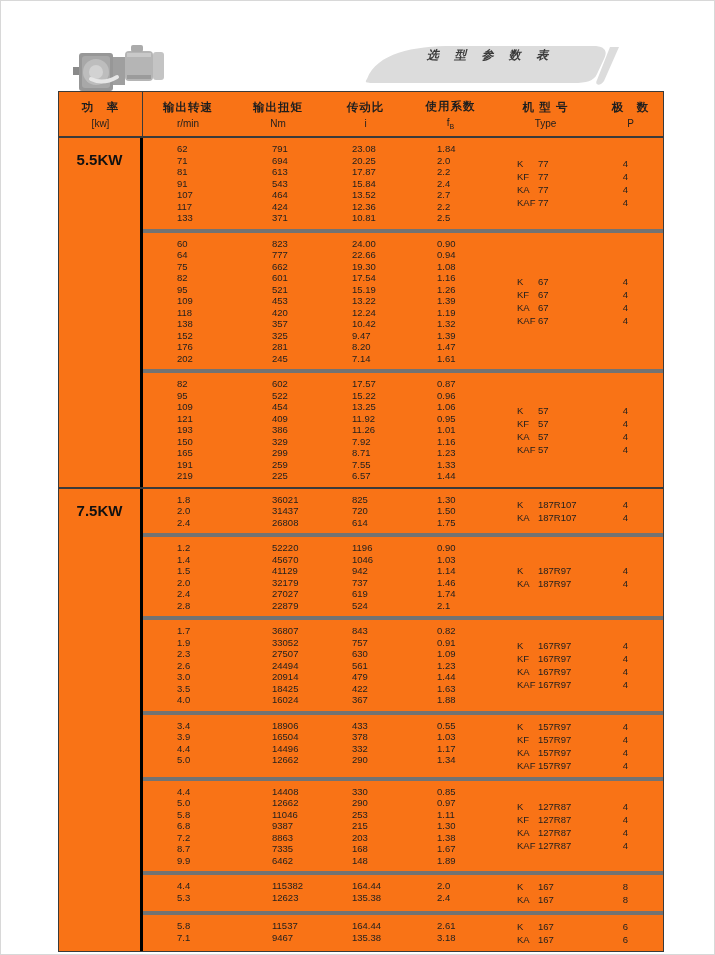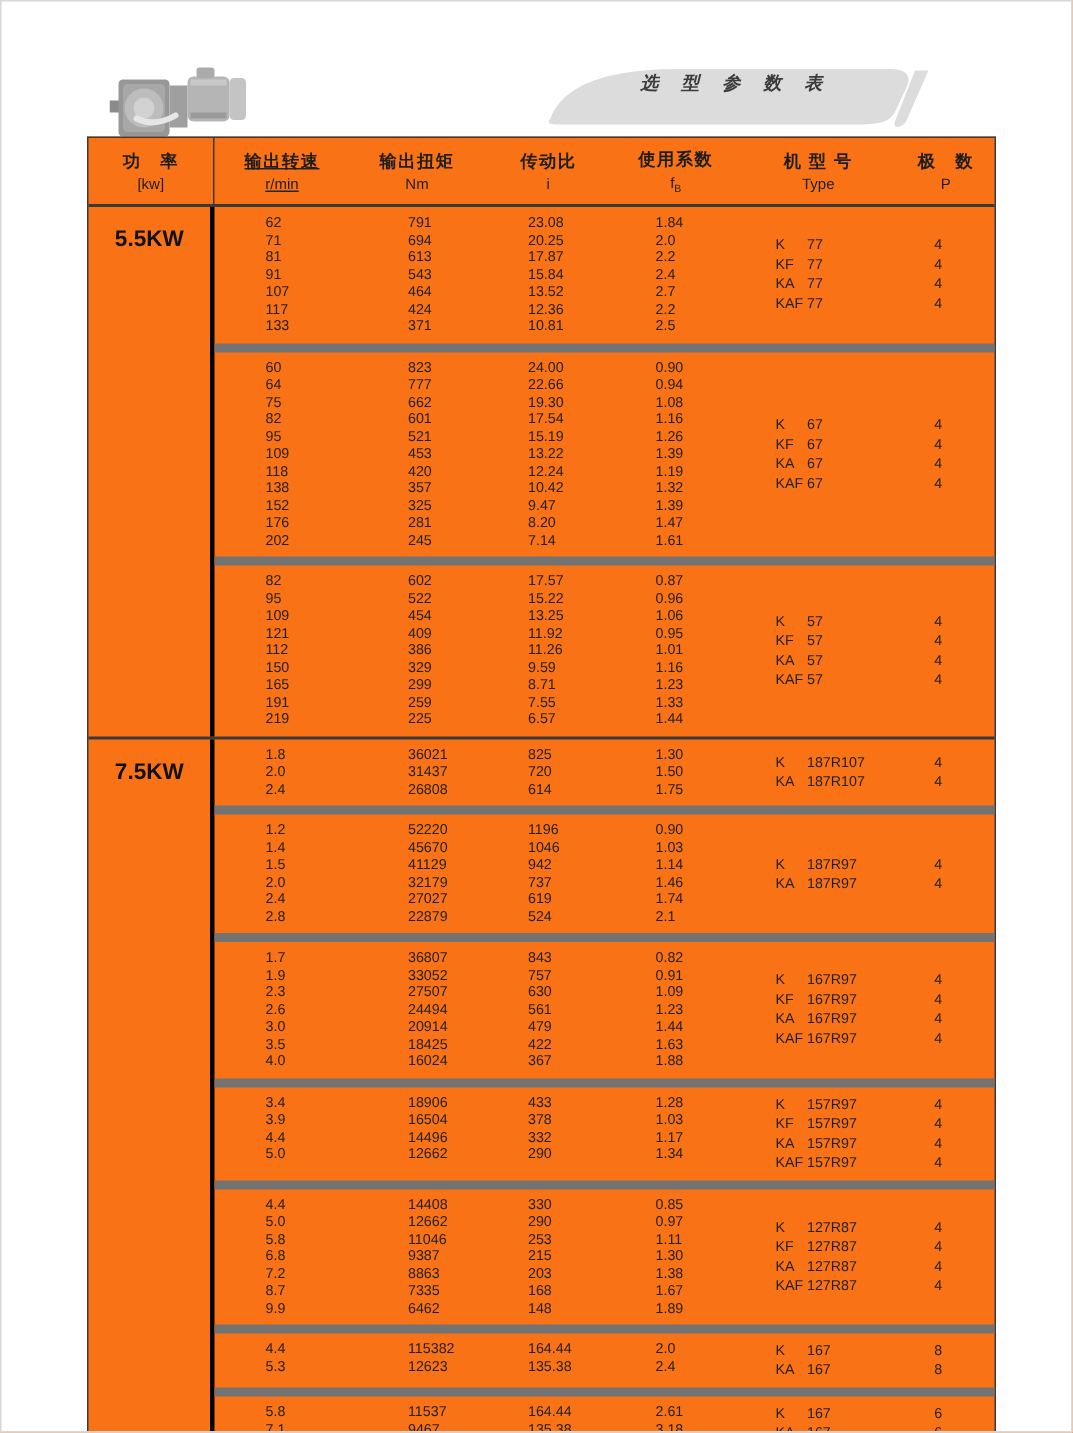--- a/index.html
+++ b/index.html
@@ -23,36 +23,36 @@
     position:absolute;left:57px;top:90px;width:606px;
     border:1.5px solid #3a3a3a;box-sizing:border-box;background:#f97316;
   }
   .thead{display:flex;height:44px;border-bottom:2px solid #3a3a3a;}
   .th{display:flex;flex-direction:column;justify-content:center;align-items:center;
       gap:3px;box-sizing:border-box;}
   .th-zh{font-size:11.5px;font-weight:bold;letter-spacing:1px;color:#1e1e1e;white-space:nowrap;}
   .th-unit{font-size:10px;color:#1e1e1e;}
   .th-unit sub{font-size:7px;}
   .th-power{width:84px;border-right:1px solid #3a3a3a;}
-  .th-speed{width:90px;text-decoration:underline;}
+  .th-speed{width:90px;}
   .th-torque{width:90px;}
   .th-ratio{width:85px;}
   .th-fb{width:85px;}
   .th-type{width:105px;}
   .th-poles{flex:1;}
   .section{display:flex;}
   .section + .section{border-top:2px solid #3a3a3a;}
   .power-cell{
     width:84px;box-sizing:border-box;border-right:3px solid #000000;
     font-size:15px;font-weight:bold;text-align:center;padding-top:13px;
     color:#111;flex-shrink:0;
   }
   .blocks{flex:1;display:flex;flex-direction:column;}
   .block{display:flex;padding:5px 0;}
-  .block + .block{border-top:6px solid #737373;}
+  .block + .block{border-top:4px solid #737373;}
   .col{display:flex;flex-direction:column;box-sizing:border-box;}
   .ln{line-height:11.5px;font-size:9.5px;color:#1f1f1f;white-space:pre;}
   .c-speed{width:90px;padding-left:34px;}
   .c-torque{width:90px;padding-left:39px;}
   .c-ratio{width:85px;padding-left:29px;}
   .c-fb{width:85px;padding-left:29px;}
   .c-type{width:105px;padding-left:24px;justify-content:center;}
   .c-poles{flex:1;justify-content:center;}
   .c-type .ln,.c-poles .ln{line-height:13px;}
   .c-poles .ln{text-align:center;padding-right:10px;}
@@ -238,21 +238,21 @@
               <div class="ln">4</div>
               <div class="ln">4</div>
             </div>
           </div>
           <div class="block">
             <div class="col c-speed">
               <div class="ln">82</div>
               <div class="ln">95</div>
               <div class="ln">109</div>
               <div class="ln">121</div>
-              <div class="ln">112</div>
+              <div class="ln">193</div>
               <div class="ln">150</div>
               <div class="ln">165</div>
               <div class="ln">191</div>
               <div class="ln">219</div>
             </div>
             <div class="col c-torque">
               <div class="ln">602</div>
               <div class="ln">522</div>
               <div class="ln">454</div>
               <div class="ln">409</div>
@@ -261,21 +261,21 @@
               <div class="ln">299</div>
               <div class="ln">259</div>
               <div class="ln">225</div>
             </div>
             <div class="col c-ratio">
               <div class="ln">17.57</div>
               <div class="ln">15.22</div>
               <div class="ln">13.25</div>
               <div class="ln">11.92</div>
               <div class="ln">11.26</div>
-              <div class="ln">9.59</div>
+              <div class="ln">7.92</div>
               <div class="ln">8.71</div>
               <div class="ln">7.55</div>
               <div class="ln">6.57</div>
             </div>
             <div class="col c-fb">
               <div class="ln">0.87</div>
               <div class="ln">0.96</div>
               <div class="ln">1.06</div>
               <div class="ln">0.95</div>
               <div class="ln">1.01</div>
@@ -437,21 +437,21 @@
               <div class="ln">14496</div>
               <div class="ln">12662</div>
             </div>
             <div class="col c-ratio">
               <div class="ln">433</div>
               <div class="ln">378</div>
               <div class="ln">332</div>
               <div class="ln">290</div>
             </div>
             <div class="col c-fb">
-              <div class="ln">1.28</div>
+              <div class="ln">0.55</div>
               <div class="ln">1.03</div>
               <div class="ln">1.17</div>
               <div class="ln">1.34</div>
             </div>
             <div class="col c-type">
               <div class="ln"><span class="tpre">K</span><span>157R97</span></div>
               <div class="ln"><span class="tpre">KF</span><span>157R97</span></div>
               <div class="ln"><span class="tpre">KA</span><span>157R97</span></div>
               <div class="ln"><span class="tpre">KAF</span><span>157R97</span></div>
             </div>

